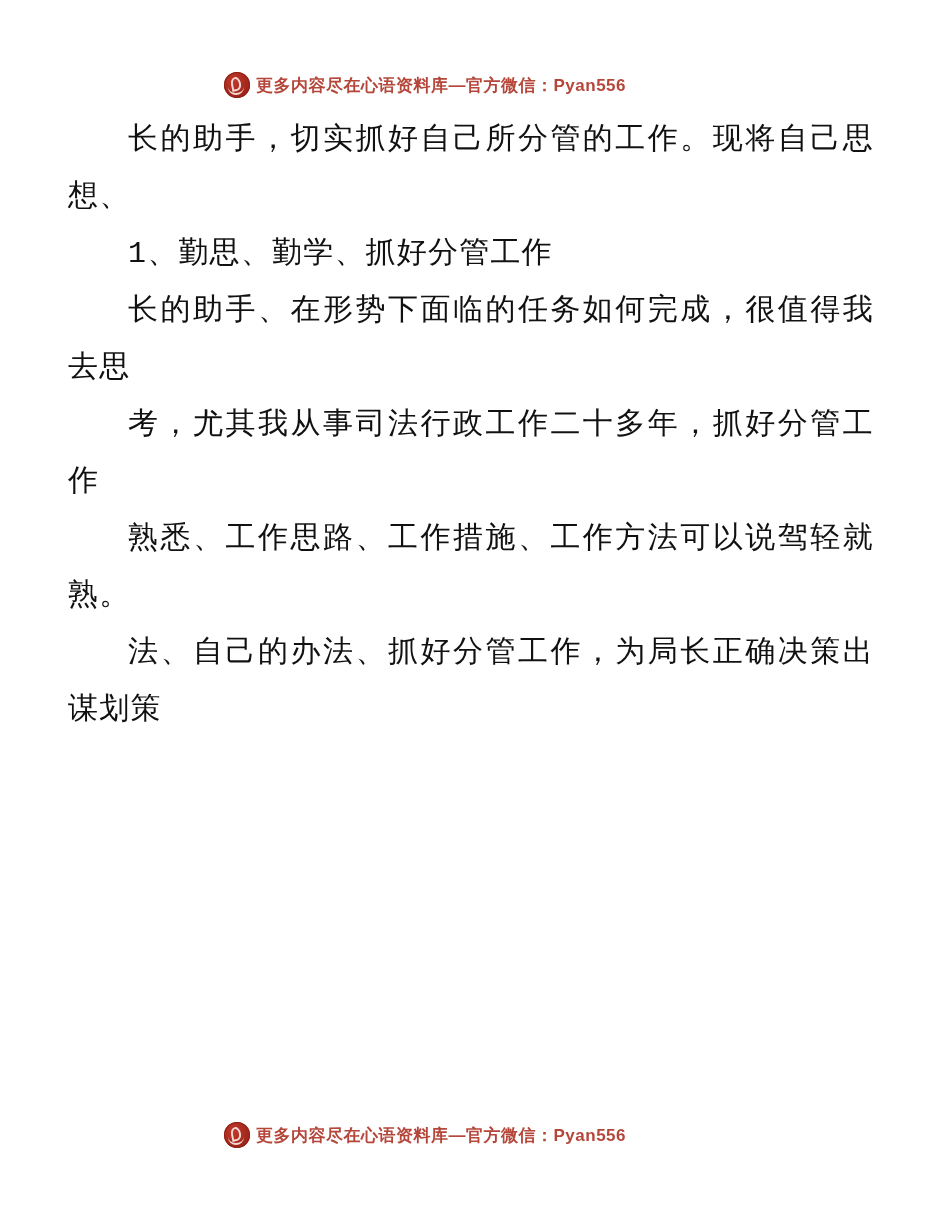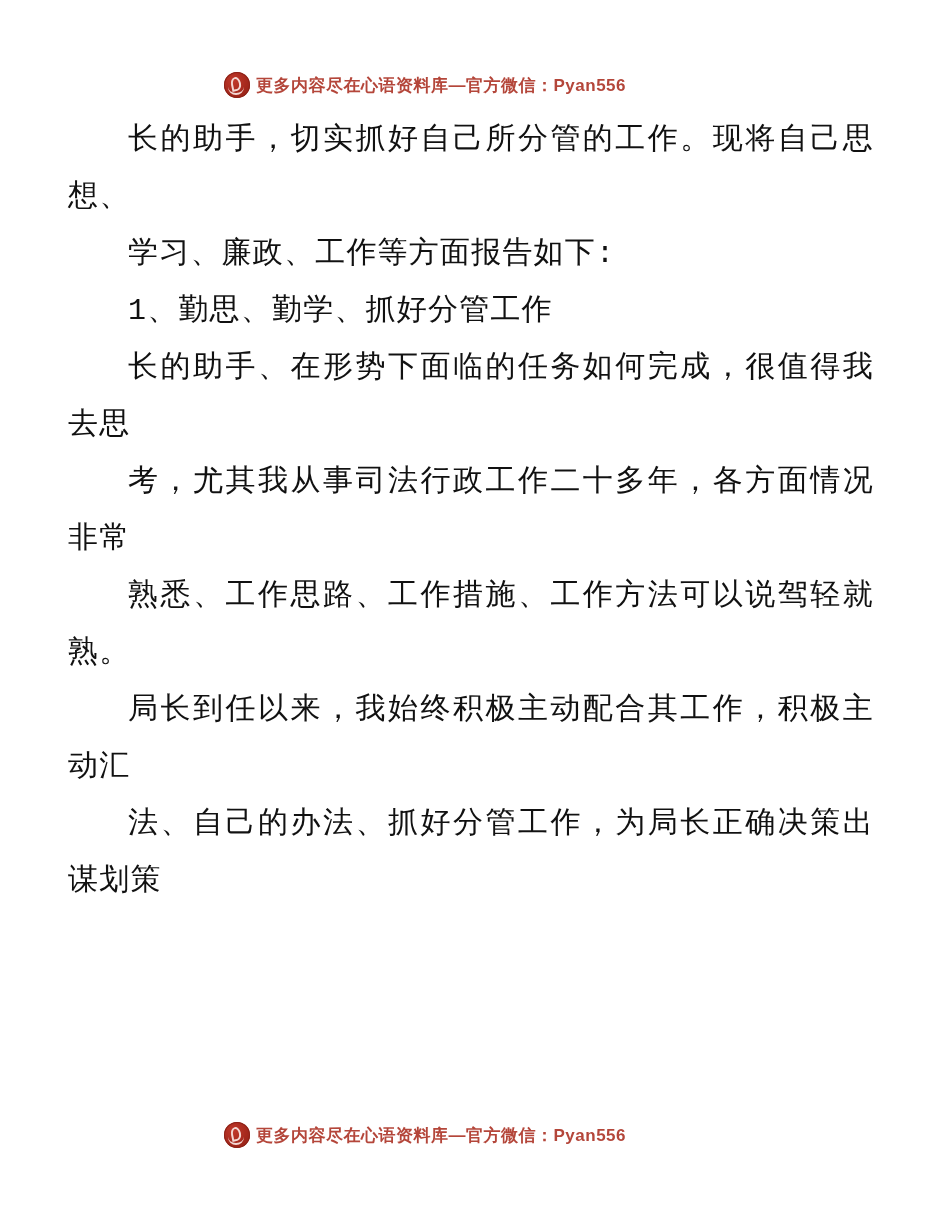--- a/index.html
+++ b/index.html
@@ -115,26 +115,24 @@
 
   <div class="banner banner-top">
     <span class="banner-logo"></span>
     <span class="banner-text">
       <span>更多内容尽在心语资料库—官方微信：</span><span class="wechat">Pyan556</span>
     </span>
   </div>
 
   <div class="doc-body">
     <p class="para">长的助手，切实抓好自己所分管的工作。现将自己思想、</p>
-    <p class="para">学习、廉政、工作等方面报告如下:</p>
     <p class="para">1、勤思、勤学、抓好分管工作</p>
     <p class="para">长的助手、在形势下面临的任务如何完成，很值得我去思</p>
-    <p class="para">考，尤其我从事司法行政工作二十多年，各方面情况非常</p>
+    <p class="para">考，尤其我从事司法行政工作二十多年，抓好分管工作</p>
     <p class="para">熟悉、工作思路、工作措施、工作方法可以说驾轻就熟。</p>
-    <p class="para">局长到任以来，我始终积极主动配合其工作，积极主动汇</p>
     <p class="para">法、自己的办法、抓好分管工作，为局长正确决策出谋划策</p>
   </div>
 
   <div class="banner banner-bottom">
     <span class="banner-logo"></span>
     <span class="banner-text">
       <span>更多内容尽在心语资料库—官方微信：</span><span class="wechat">Pyan556</span>
     </span>
   </div>
 

